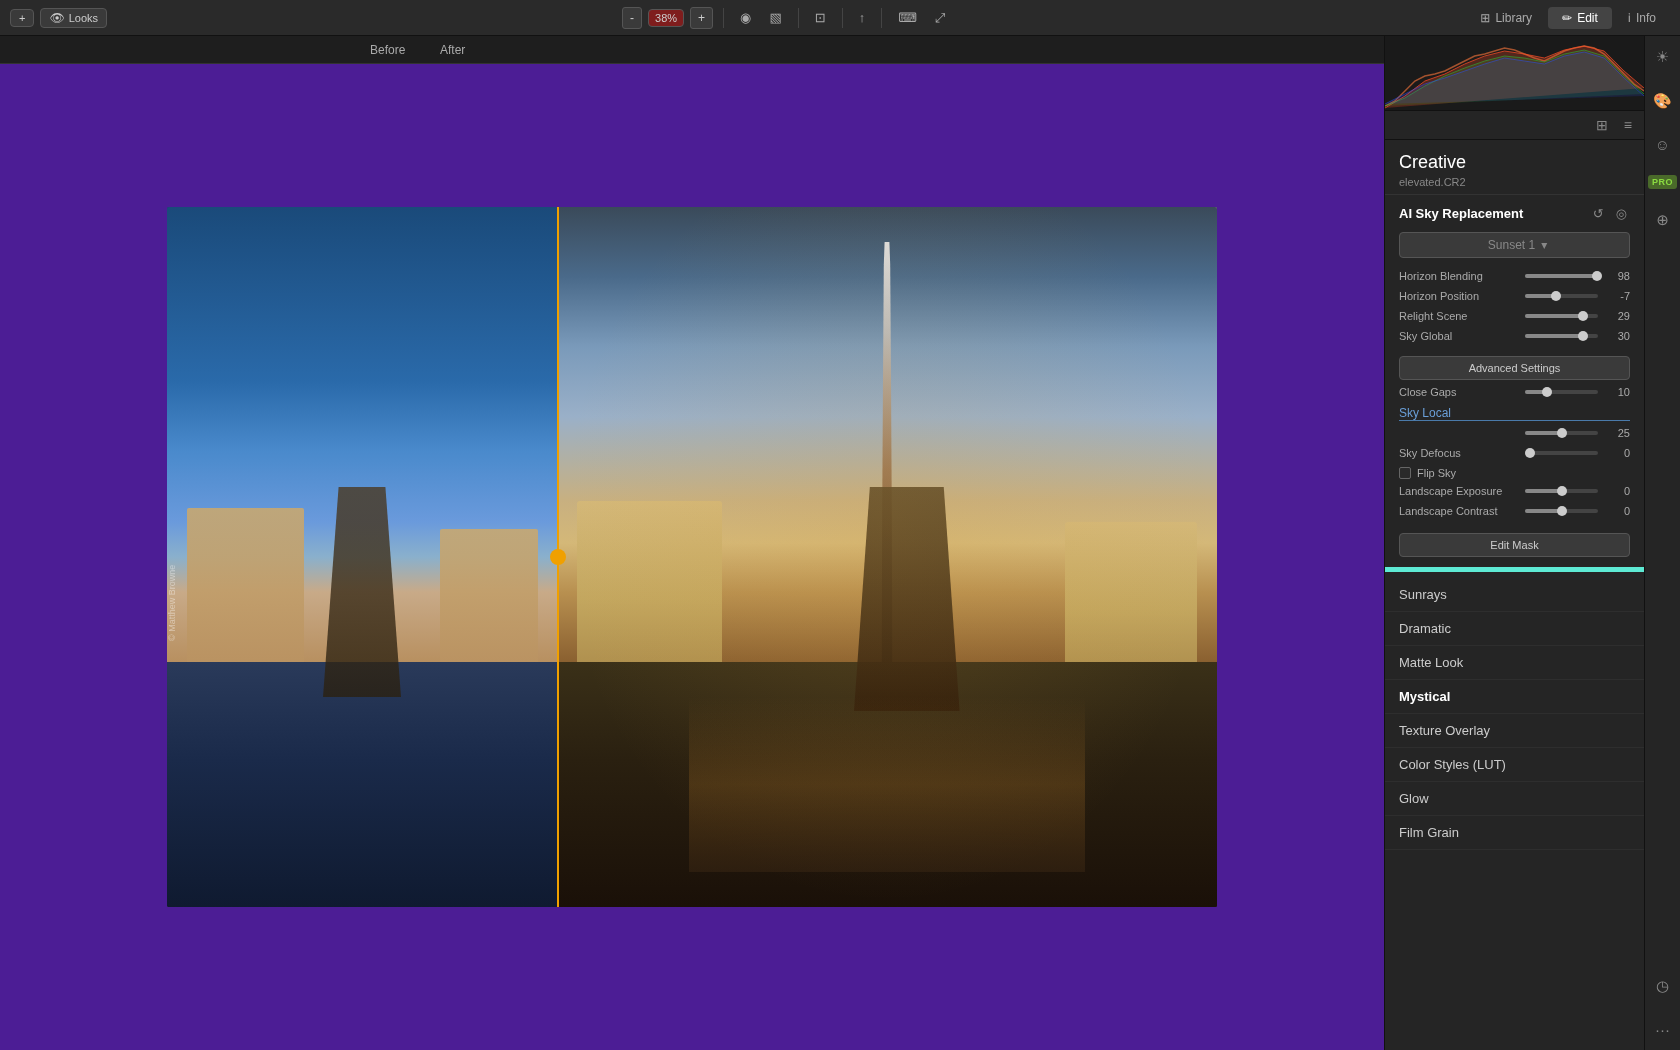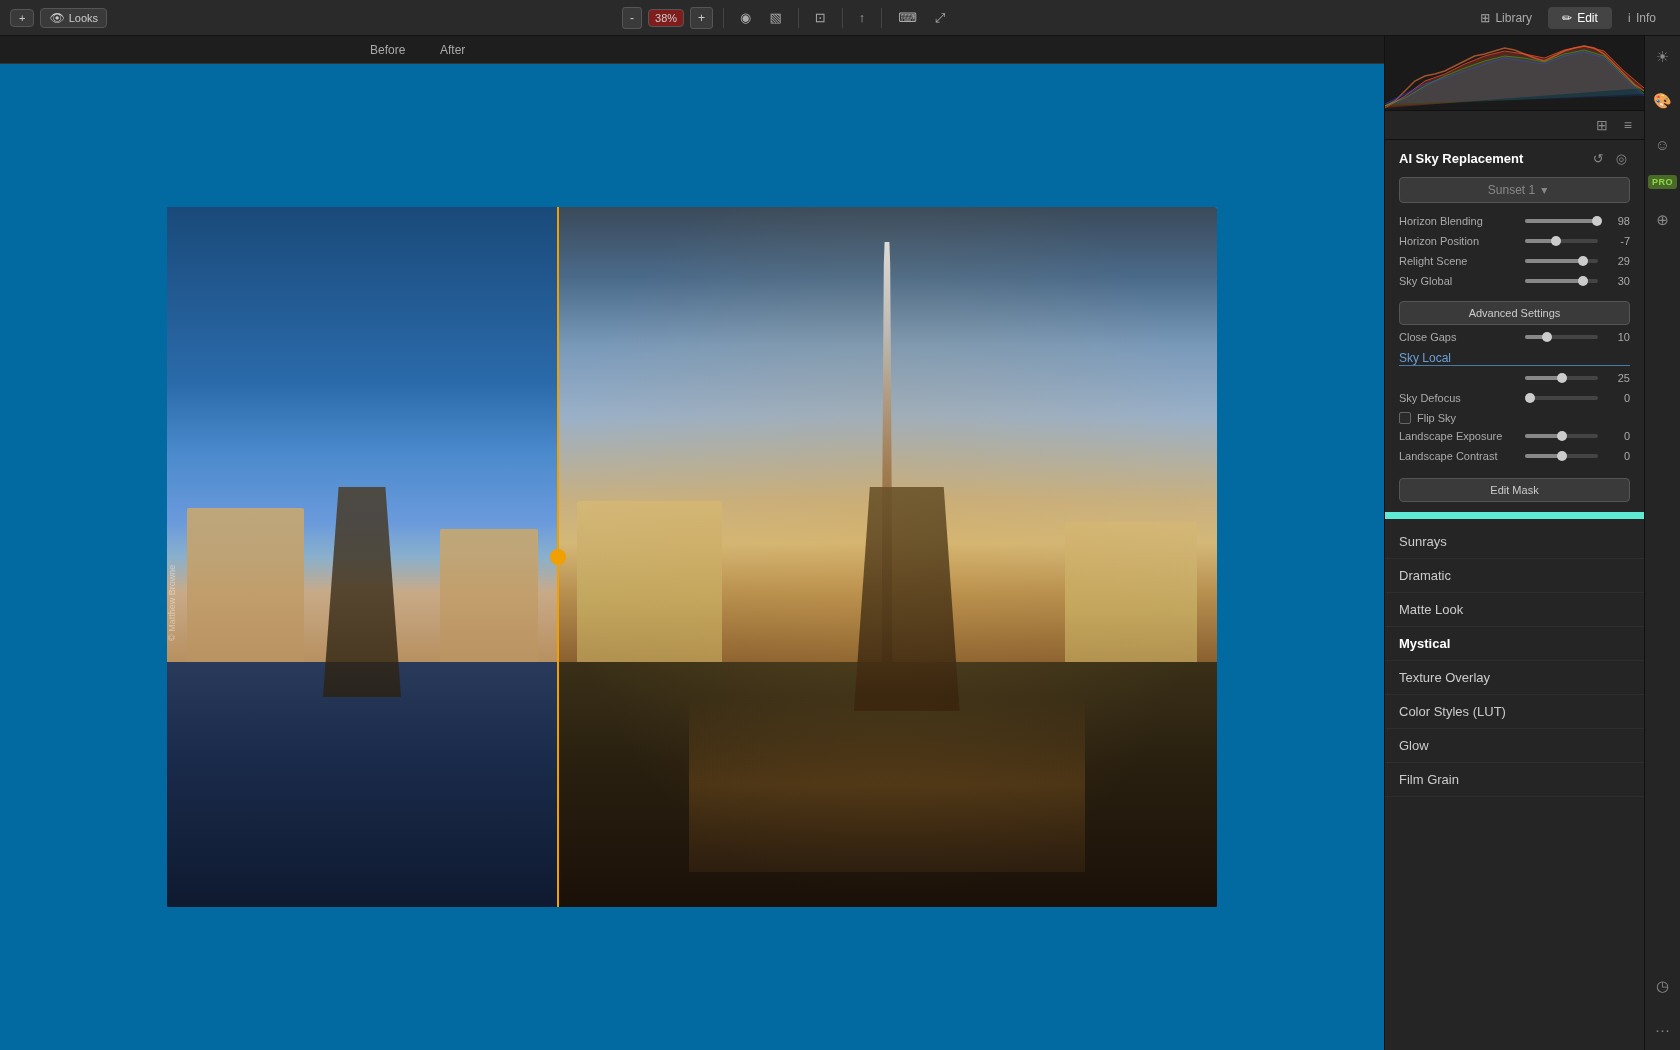--- a/index.html
+++ b/index.html
@@ -98,21 +98,21 @@
     
     .main-area {
       flex: 1;
       display: flex;
       overflow: hidden;
     }
 
     
     .canvas-area {
       flex: 1;
-      background: #0369a1;
+      background: #4c1d95;
       display: flex;
       flex-direction: column;
       overflow: hidden;
       position: relative;
     }
     .before-after-labels {
       display: flex;
       height: 28px;
       align-items: center;
       background: #1e1e1e;
@@ -322,21 +322,21 @@
       overflow-y: auto;
       overflow-x: hidden;
     }
     .panel-scroll::-webkit-scrollbar { width: 5px; }
     .panel-scroll::-webkit-scrollbar-track { background: #1a1a1a; }
     .panel-scroll::-webkit-scrollbar-thumb { background: #444; border-radius: 3px; }
 
     
     .panel-section {
       padding: 10px 14px;
-      border-bottom: 7px solid #5eead4;
+      border-bottom: 5px solid #5eead4;
     }
 
     
     .section-header {
       display: flex;
       align-items: center;
       justify-content: space-between;
       margin-bottom: 10px;
     }
     .section-title {
@@ -671,20 +671,24 @@
 
         <polyline points="0,68 20,58 40,48 60,42 80,35 100,28 120,22 140,25 160,28 180,20 200,16 220,22 240,42 260,60" fill="rgba(40,80,255,0.15)" stroke="rgba(40,80,255,0.5)" stroke-width="1"></polyline>
       </svg>
     </div>
 
     <div class="panel-icons">
       <span class="panel-icon">⊞</span>
       <span class="panel-icon">≡</span>
     </div>
 
+    <div class="creative-header">
+      <div class="creative-title">Creative</div>
+      <div class="creative-filename">elevated.CR2</div>
+    </div>
 
     <div class="panel-scroll">
 
       <div class="panel-section">
         <div class="section-header">
           <span class="section-title">AI Sky Replacement</span>
           <div class="section-controls">
             <button class="section-ctrl-btn">↺</button>
             <button class="section-ctrl-btn">◎</button>
           </div>

